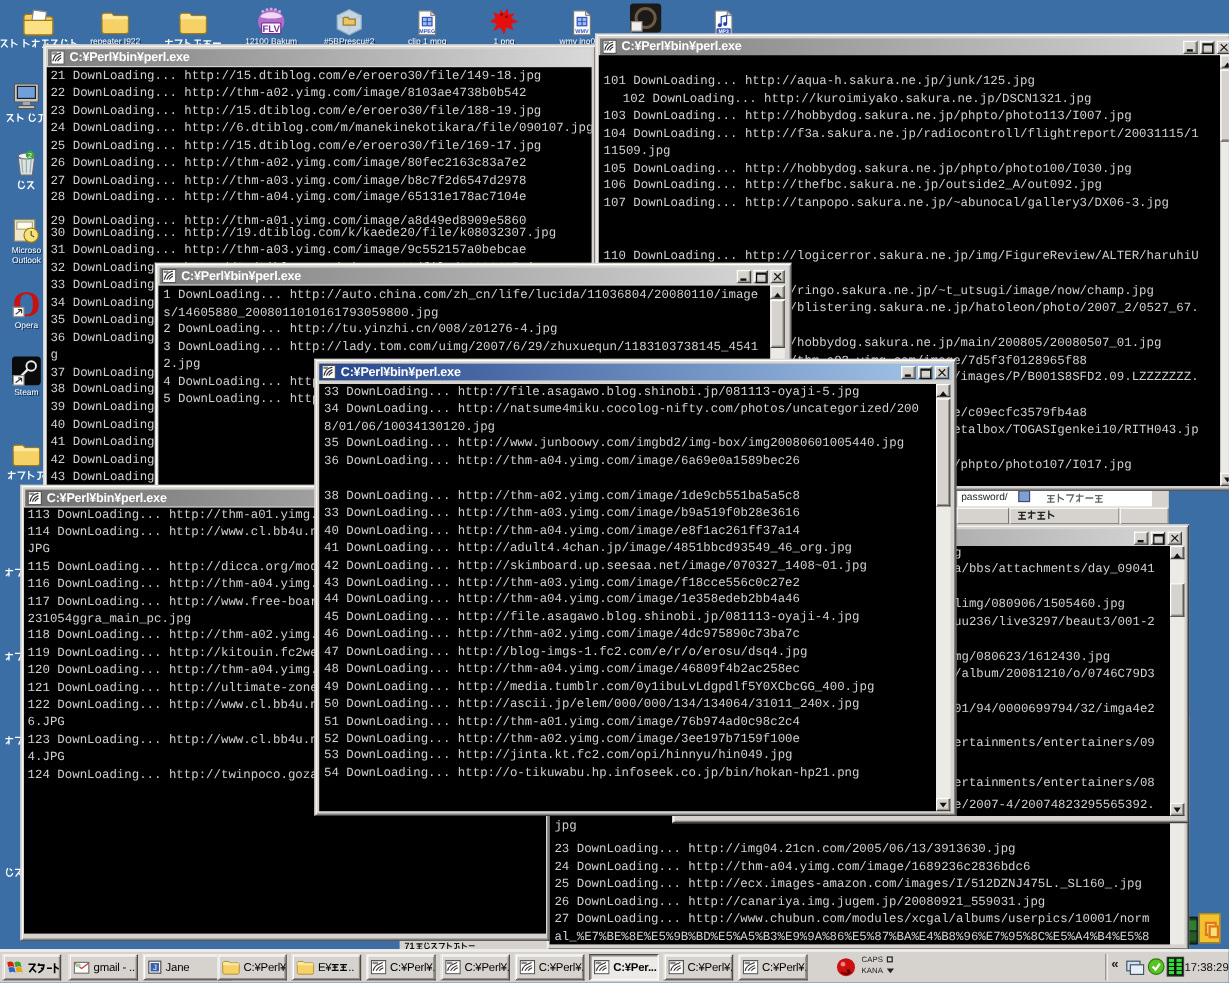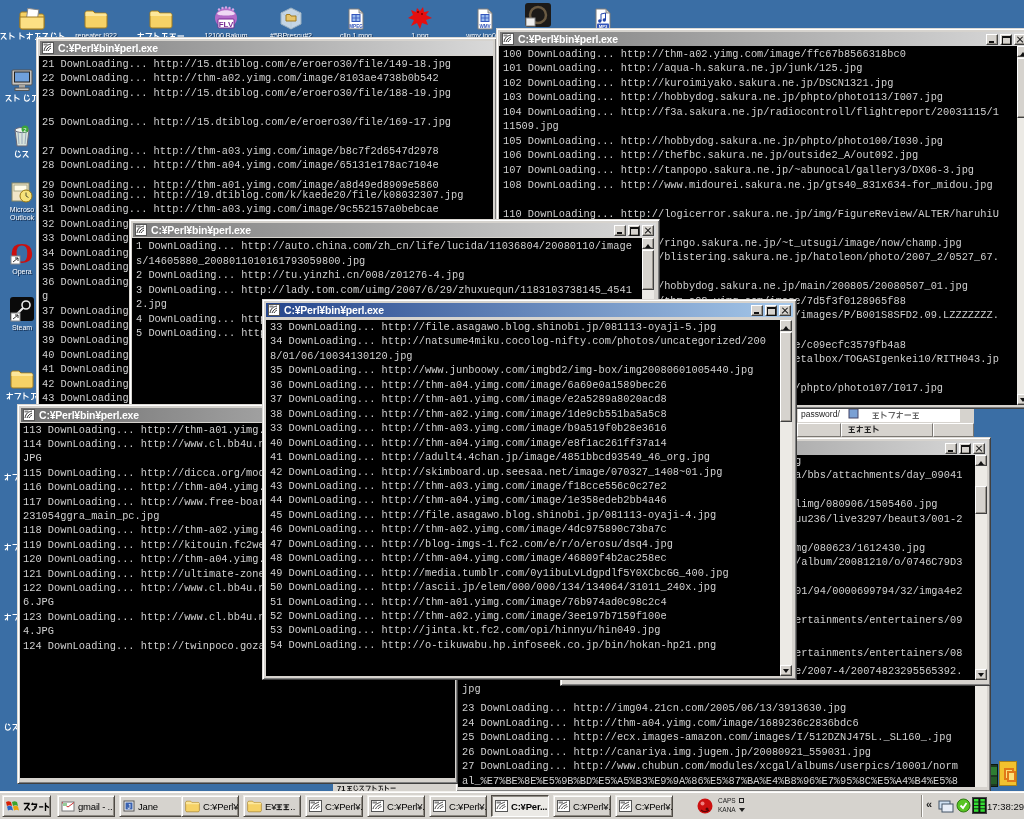--- a/index.html
+++ b/index.html
@@ -388,21 +388,23 @@
       <svg width="12" height="12" viewBox="0 0 12 12">
         <use href="#perlico"></use>
       </svg>
       <span class="tt">C:¥Perl¥bin¥perl.exe</span>
     </div>
   </div>
 <div class="cons" style="left:39px;top:56px;width:454px;height:361px;z-index:5">
     <i style="top:0.5px;left:3px">21 DownLoading... http://15.dtiblog.com/e/eroero30/file/149-18.jpg</i>
     <i style="top:15.1px;left:3px">22 DownLoading... http://thm-a02.yimg.com/image/8103ae4738b0b542</i>
     <i style="top:29.6px;left:3px">23 DownLoading... http://15.dtiblog.com/e/eroero30/file/188-19.jpg</i>
+    <i style="top:44.2px;left:3px">24 DownLoading... http://6.dtiblog.com/m/manekinekotikara/file/090107.jpg</i>
     <i style="top:58.7px;left:3px">25 DownLoading... http://15.dtiblog.com/e/eroero30/file/169-17.jpg</i>
+    <i style="top:73.2px;left:3px">26 DownLoading... http://thm-a02.yimg.com/image/80fec2163c83a7e2</i>
     <i style="top:87.8px;left:3px">27 DownLoading... http://thm-a03.yimg.com/image/b8c7f2d6547d2978</i>
     <i style="top:102.4px;left:3px">28 DownLoading... http://thm-a04.yimg.com/image/65131e178ac7104e</i>
     <i style="top:122px;left:3px">29 DownLoading... http://thm-a01.yimg.com/image/a8d49ed8909e5860</i>
     <i style="top:131.5px;left:3px">30 DownLoading... http://19.dtiblog.com/k/kaede20/file/k08032307.jpg</i>
     <i style="top:146.0px;left:3px">31 DownLoading... http://thm-a03.yimg.com/image/9c552157a0bebcae</i>
     <i style="top:160.6px;left:3px">32 DownLoading... http://9.dtiblog.com/e/eroero30/file/09990405.jpg</i>
     <i style="top:175.1px;left:3px">33 DownLoading... http://thm-a02.yimg.com/image/7a8d2c91e0b4f3a6</i>
     <i style="top:189.7px;left:3px">34 DownLoading... http://thm-a01.yimg.com/image/2f6e9a0c8d1b5e72</i>
     <i style="top:204.2px;left:3px">35 DownLoading... http://18.dtiblog.com/s/sakura11/file/081213-5.jpg</i>
     <i style="top:218.8px;left:3px">36 DownLoading... http://lady.tom.com/uimg/2007/9/11/minako/118310373814.jp</i>
@@ -422,30 +424,28 @@
       </svg>
       <span class="tt">C:¥Perl¥bin¥perl.exe</span>
       <span class="wb">
         <span class="btn3 gmin"></span>
         <span class="btn3 gmax"></span>
         <span class="btn3 gcls"></span>
       </span>
     </div>
   </div>
 <div class="cons" style="left:499px;top:46px;width:518px;height:359px;z-index:6">
-    <i style="top:0.5px;left:4px">100 DownLoading... http://thm-a02.yimg.com/image/ffc67b8566318bc0</i>
     <i style="top:15.1px;left:4px">101 DownLoading... http://aqua-h.sakura.ne.jp/junk/125.jpg</i>
-    <i style="top:29.6px;left:4px">102 DownLoading... http://kuroimiyako.sakura.ne.jp/DSCN1321.jpg</i>
+    <i style="top:29.6px;left:20px">102 DownLoading... http://kuroimiyako.sakura.ne.jp/DSCN1321.jpg</i>
     <i style="top:44.2px;left:4px">103 DownLoading... http://hobbydog.sakura.ne.jp/phpto/photo113/I007.jpg</i>
     <i style="top:58.7px;left:4px">104 DownLoading... http://f3a.sakura.ne.jp/radiocontroll/flightreport/20031115/1</i>
     <i style="top:73.2px;left:4px">11509.jpg</i>
     <i style="top:87.8px;left:4px">105 DownLoading... http://hobbydog.sakura.ne.jp/phpto/photo100/I030.jpg</i>
     <i style="top:102.4px;left:4px">106 DownLoading... http://thefbc.sakura.ne.jp/outside2_A/out092.jpg</i>
     <i style="top:116.9px;left:4px">107 DownLoading... http://tanpopo.sakura.ne.jp/~abunocal/gallery3/DX06-3.jpg</i>
-    <i style="top:131.5px;left:4px">108 DownLoading... http://www.midourei.sakura.ne.jp/gts40_831x634-for_midou.jpg</i>
     <i style="top:160.6px;left:4px">110 DownLoading... http://logicerror.sakura.ne.jp/img/FigureReview/ALTER/haruhiU</i>
     <i style="top:175.1px;left:4px">SD033.jpg</i>
     <i style="top:189.7px;left:4px">111 DownLoading... http://ringo.sakura.ne.jp/~t_utsugi/image/now/champ.jpg</i>
     <i style="top:204.2px;left:4px">112 DownLoading... http://blistering.sakura.ne.jp/hatoleon/photo/2007_2/0527_67.</i>
     <i style="top:218.8px;left:4px">jpg</i>
     <i style="top:233.3px;left:4px">113 DownLoading... http://hobbydog.sakura.ne.jp/main/200805/20080507_01.jpg</i>
     <i style="top:247.9px;left:4px">114 DownLoading... http://thm-a02.yimg.com/image/7d5f3f0128965f88</i>
     <i style="top:262.4px;left:4px">115 DownLoading... http://ecx.images-amazon.com/images/P/B001S8SFD2.09.LZZZZZZZ.</i>
     <i style="top:276.9px;left:4px">jpg</i>
     <i style="top:291.5px;left:4px">116 DownLoading... http://thm-a04.yimg.com/image/c09ecfc3579fb4a8</i>
@@ -523,21 +523,20 @@
         <span class="btn3 gcls"></span>
       </span>
     </div>
   </div>
 <div class="cons" style="left:266px;top:320px;width:514px;height:356px;z-index:9">
     <i style="top:0.0px;left:4px">33 DownLoading... http://file.asagawo.blog.shinobi.jp/081113-oyaji-5.jpg</i>
     <i style="top:14.4px;left:4px">34 DownLoading... http://natsume4miku.cocolog-nifty.com/photos/uncategorized/200</i>
     <i style="top:28.9px;left:4px">8/01/06/10034130120.jpg</i>
     <i style="top:43.3px;left:4px">35 DownLoading... http://www.junboowy.com/imgbd2/img-box/img20080601005440.jpg</i>
     <i style="top:57.8px;left:4px">36 DownLoading... http://thm-a04.yimg.com/image/6a69e0a1589bec26</i>
-    <i style="top:72.2px;left:4px">37 DownLoading... http://thm-a01.yimg.com/image/e2a5289a8020acd8</i>
     <i style="top:86.7px;left:4px">38 DownLoading... http://thm-a02.yimg.com/image/1de9cb551ba5a5c8</i>
     <i style="top:101.1px;left:4px">33 DownLoading... http://thm-a03.yimg.com/image/b9a519f0b28e3616</i>
     <i style="top:115.6px;left:4px">40 DownLoading... http://thm-a04.yimg.com/image/e8f1ac261ff37a14</i>
     <i style="top:130.0px;left:4px">41 DownLoading... http://adult4.4chan.jp/image/4851bbcd93549_46_org.jpg</i>
     <i style="top:144.5px;left:4px">42 DownLoading... http://skimboard.up.seesaa.net/image/070327_1408~01.jpg</i>
     <i style="top:158.9px;left:4px">43 DownLoading... http://thm-a03.yimg.com/image/f18cce556c0c27e2</i>
     <i style="top:173.4px;left:4px">44 DownLoading... http://thm-a04.yimg.com/image/1e358edeb2bb4a46</i>
     <i style="top:187.8px;left:4px">45 DownLoading... http://file.asagawo.blog.shinobi.jp/081113-oyaji-4.jpg</i>
     <i style="top:202.3px;left:4px">46 DownLoading... http://thm-a02.yimg.com/image/4dc975890c73ba7c</i>
     <i style="top:216.8px;left:4px">47 DownLoading... http://blog-imgs-1.fc2.com/e/r/o/erosu/dsq4.jpg</i>

